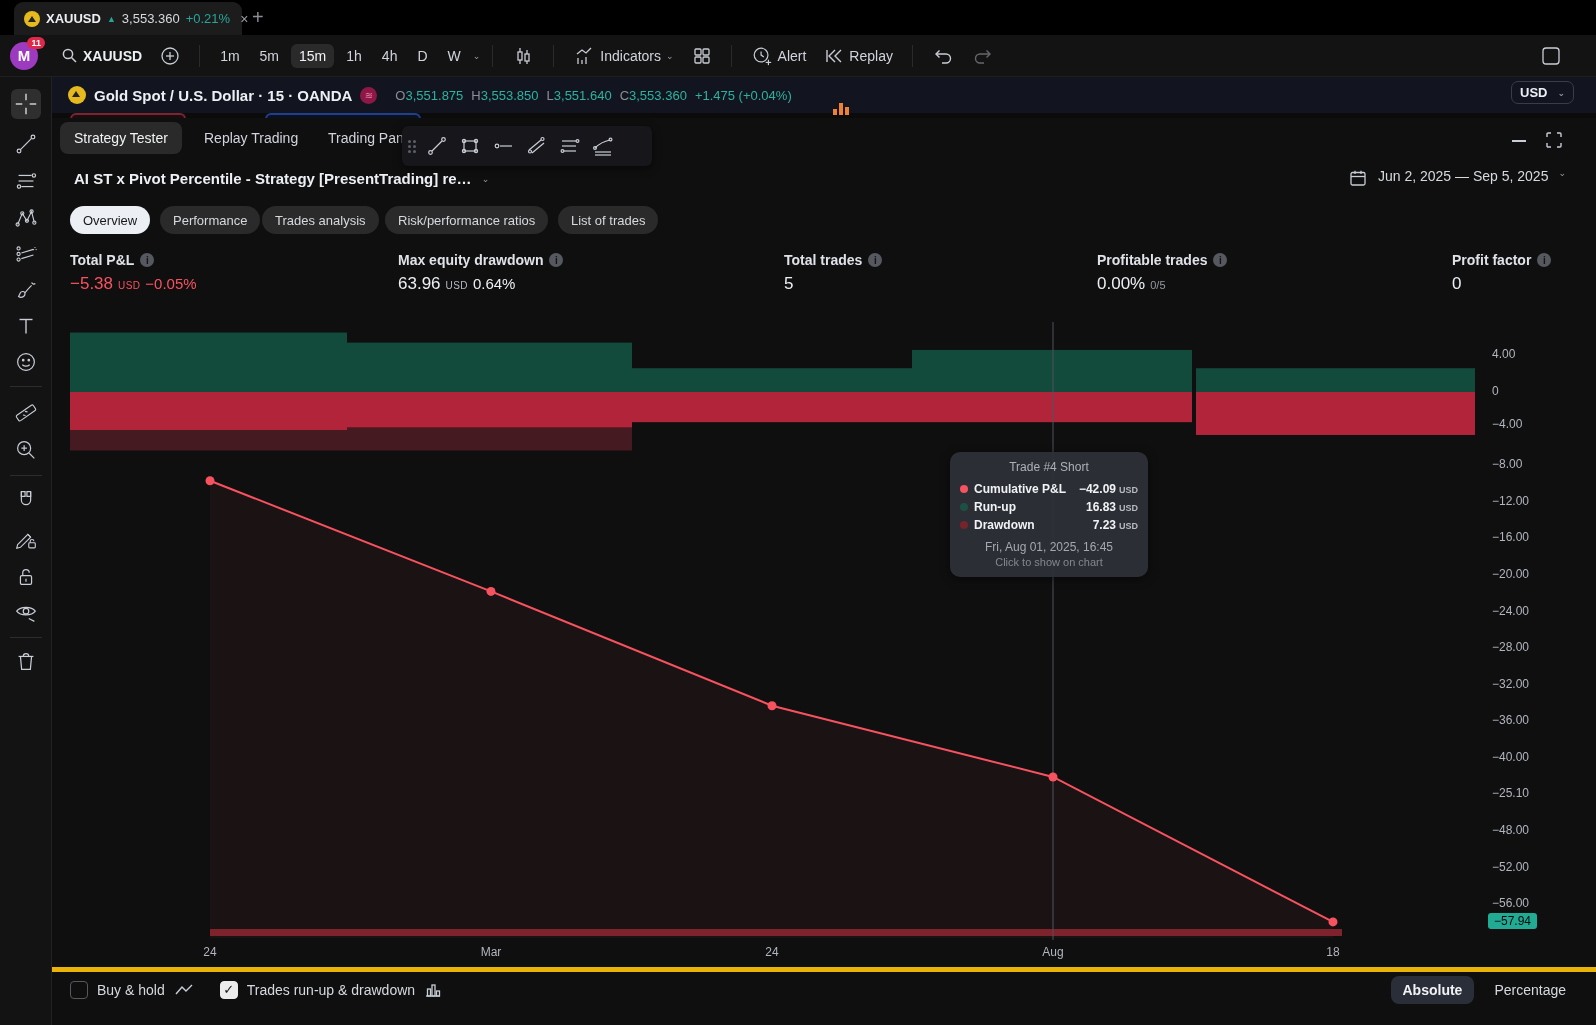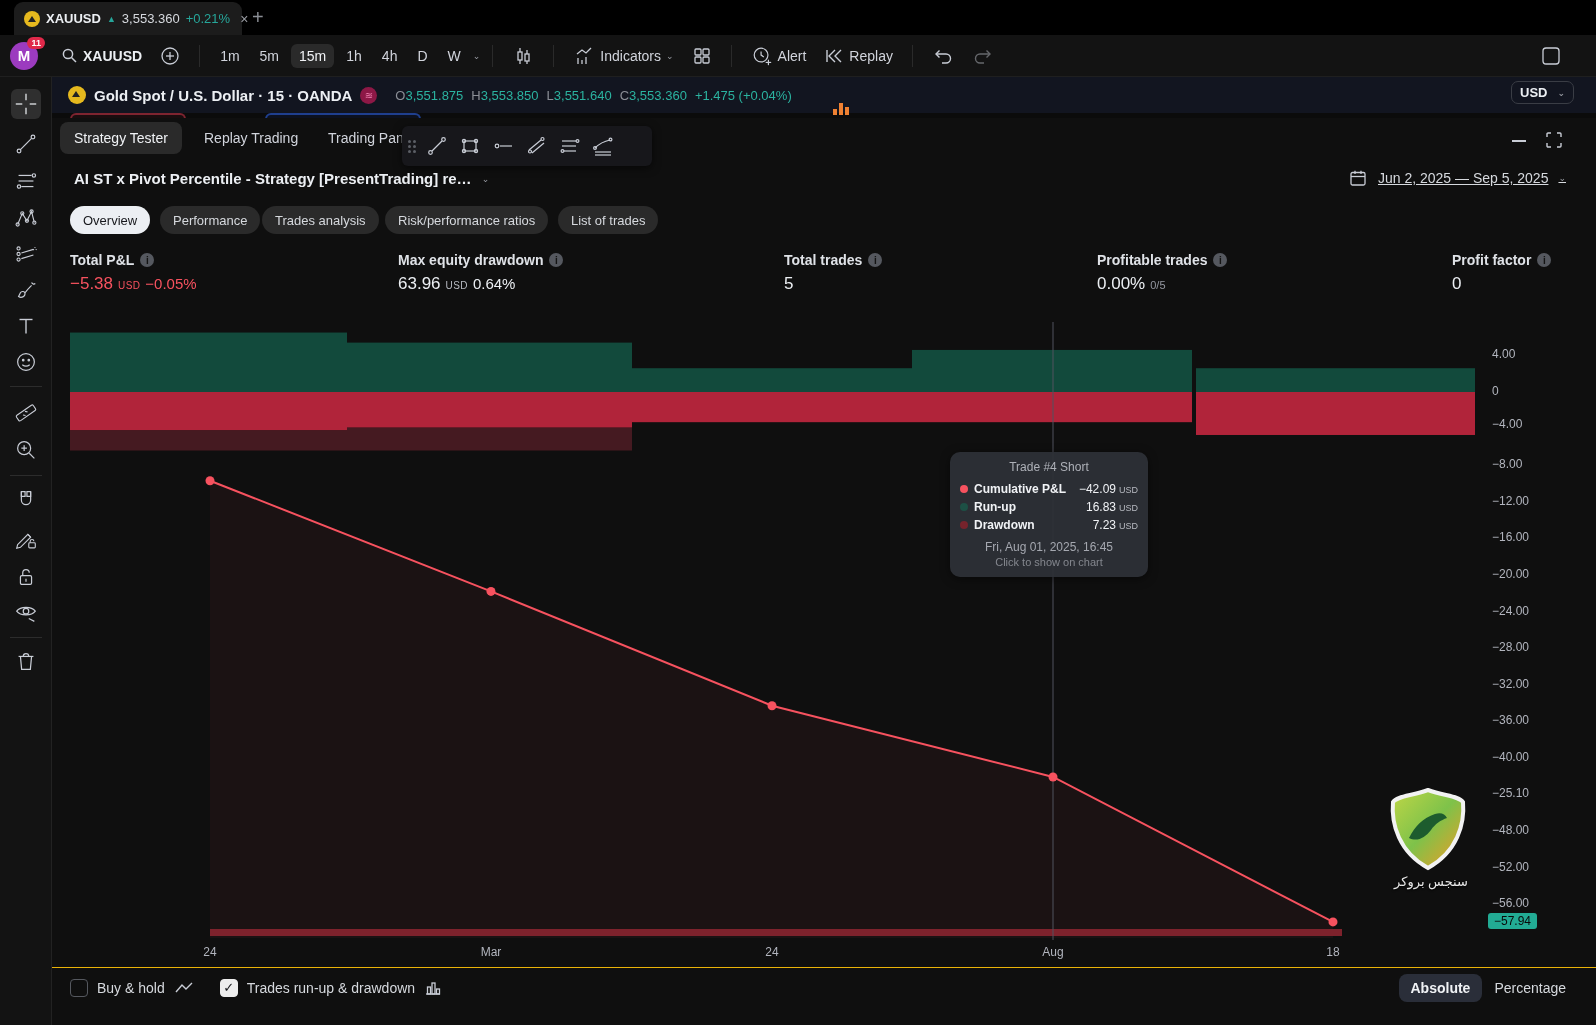--- a/index.html
+++ b/index.html
@@ -74,21 +74,21 @@
   #win-min { position:absolute; right:70px; top:22px; width:14px; height:2px; background:#c9cdd6; }
   #win-expand { position:absolute; right:32px; top:12px; }
 
   #float-toolbar { position:absolute; left:350px; top:8px; width:250px; height:40px; background:#17171b;
     border-radius:6px; box-shadow:0 2px 8px rgba(0,0,0,.6); display:flex; align-items:center; padding:0 6px; gap:9px; }
   .drag-dots { display:grid; grid-template-columns:3px 3px; gap:2px; }
   .drag-dots i { width:3px; height:3px; border-radius:50%; background:#5c5f66; display:block; }
 
   #strategy-title-row { position:absolute; left:22px; top:52px; display:flex; gap:10px; align-items:center; }
   #strategy-title { font-size:15px; font-weight:bold; color:#eceff3; }
-  #date-range { position:absolute; right:30px; top:50px; display:flex; align-items:center; gap:10px; font-size:14px; color:#d6d9de;text-decoration:underline; }
+  #date-range { position:absolute; right:30px; top:50px; display:flex; align-items:flex-start; gap:10px; font-size:14px; color:#d6d9de; }
 
   .view-tab { position:absolute; top:88px; height:28px; border-radius:14px; background:#2a2a2a;
     color:#d6d9de; font-size:13px; display:flex; align-items:center; padding:0 13px; }
   .view-tab.sel { background:#eceff3; color:#17181c; }
 
   .stat { position:absolute; top:134px; }
   .stat .s-label { font-size:14px; font-weight:bold; color:#dfe2e7; display:flex; gap:6px; align-items:center; }
   .info-i { width:14px; height:14px; border-radius:50%; background:#55585f; color:#141414;
     font-size:10px; font-weight:bold; display:inline-flex; align-items:center; justify-content:center; font-style:normal; }
   .s-val { margin-top:6px; font-size:17px; color:#eceff3; display:flex; align-items:baseline; gap:5px; }
@@ -106,37 +106,37 @@
   #x-axis { position:absolute; left:18px; top:827px; width:1405px; height:18px; font-size:12px; color:#b2b5be; }
   .xtick { position:absolute; transform:translateX(-50%); }
 
   
   #tooltip { position:absolute; left:898px; top:334px; width:198px; background:rgba(45,48,54,.96);
     border-radius:10px; padding:8px 10px 9px; box-shadow:0 2px 10px rgba(0,0,0,.5); }
   #tooltip .t-title { text-align:center; color:#aeb1b8; font-size:12px; margin-bottom:8px; }
   .t-row { display:flex; align-items:center; gap:6px; margin:4px 0; font-size:12px; }
   .t-dot { width:8px; height:8px; border-radius:50%; flex:none; }
   .t-label { font-weight:bold; color:#f0f2f5; }
-  .t-val { margin-left:auto; font-weight:normal; color:#f0f2f5; }
+  .t-val { margin-left:auto; font-weight:bold; color:#f0f2f5; }
   .t-unit { font-size:9px; color:#b7bac1; margin-left:3px; }
   .t-time { text-align:center; color:#a5a8b0; font-size:12px; margin-top:8px; }
   .t-hint { text-align:center; color:#84878e; font-size:11px; margin-top:2px; }
 
   
   #watermark { position:absolute; left:1333px; top:668px; width:92px; text-align:center; }
   #watermark .wm-text { color:#e8e8e8; font-size:13px; margin-top:2px; text-shadow:0 1px 2px #000; }
 
   
   #panel-footer { position:absolute; left:0; bottom:18px; width:1544px; height:40px;
-    border-top:1px solid #eab308; display:flex; align-items:center; padding:0 18px; gap:26px; }
+    border-top:5px solid #eab308; display:flex; align-items:center; padding:0 18px; gap:26px; }
   .chk { width:18px; height:18px; border-radius:4px; border:1px solid #55585f; background:transparent; }
   .chk.on { background:#ededed; border-color:#ededed; color:#17181c; font-size:13px; font-weight:bold;
     display:flex; align-items:center; justify-content:center; }
   .foot-item { display:flex; align-items:center; gap:9px; font-size:14px; color:#d6d9de; }
-  #mode-switch { margin-left:auto; display:flex; align-items:center; }
+  #mode-switch { margin-left:auto; display:flex; align-items:center; gap:8px; }
   .mode-btn { padding:6px 12px; border-radius:8px; font-size:14px; color:#d6d9de; }
   .mode-btn.sel { background:#2a2e39; color:#f0f2f5; font-weight:bold; }
 </style>
 </head>
 <body>
 
 <div id="app">
 
   <div id="titlebar" class="abs">
     <div id="browser-tab" class="abs">
@@ -611,34 +611,20 @@
       </div>
       <div class="t-row">
         <span class="t-dot" style="background:#76232c"></span>
         <span class="t-label">Drawdown</span>
         <span class="t-val"><span>7.23</span><span class="t-unit">USD</span></span>
       </div>
       <div class="t-time">Fri, Aug 01, 2025, 16:45</div>
       <div class="t-hint">Click to show on chart</div>
     </div>
 
-    <div id="watermark">
-      <svg width="86" height="86" viewBox="0 0 86 86">
-        <defs>
-          <linearGradient id="wmg" x1="0" y1="0" x2="1" y2="1">
-            <stop offset="0" stop-color="#bfd646"></stop>
-              <stop offset="0.5" stop-color="#7ec24a"></stop>
-              <stop offset="1" stop-color="#f59a23"></stop>
-          </linearGradient>
-        </defs>
-        <path d="M43 4 C60 10 74 10 78 16 C80 38 72 66 43 82 C14 66 6 38 8 16 C12 10 26 10 43 4 Z" fill="url(#wmg)" stroke="#f2f2f2" stroke-width="4"></path>
-        <path d="M24 52 C30 40 38 32 50 28 C56 26 60 28 62 32 C56 34 50 38 46 44 C40 52 32 56 24 52 Z" fill="#1d5c2e"></path>
-      </svg>
-      <div class="wm-text">سنجس بروكر</div>
-    </div>
 
     <div id="panel-footer">
       <div class="foot-item">
         <span class="chk"></span>
         <span>Buy &amp; hold</span>
         <span class="ic">
           <svg width="20" height="14" viewBox="0 0 20 14" stroke="#c9cdd6" stroke-width="1.4" fill="none">
               <polyline points="2,11 8,4 12,8 18,2"></polyline>
             </svg>
         </span>

